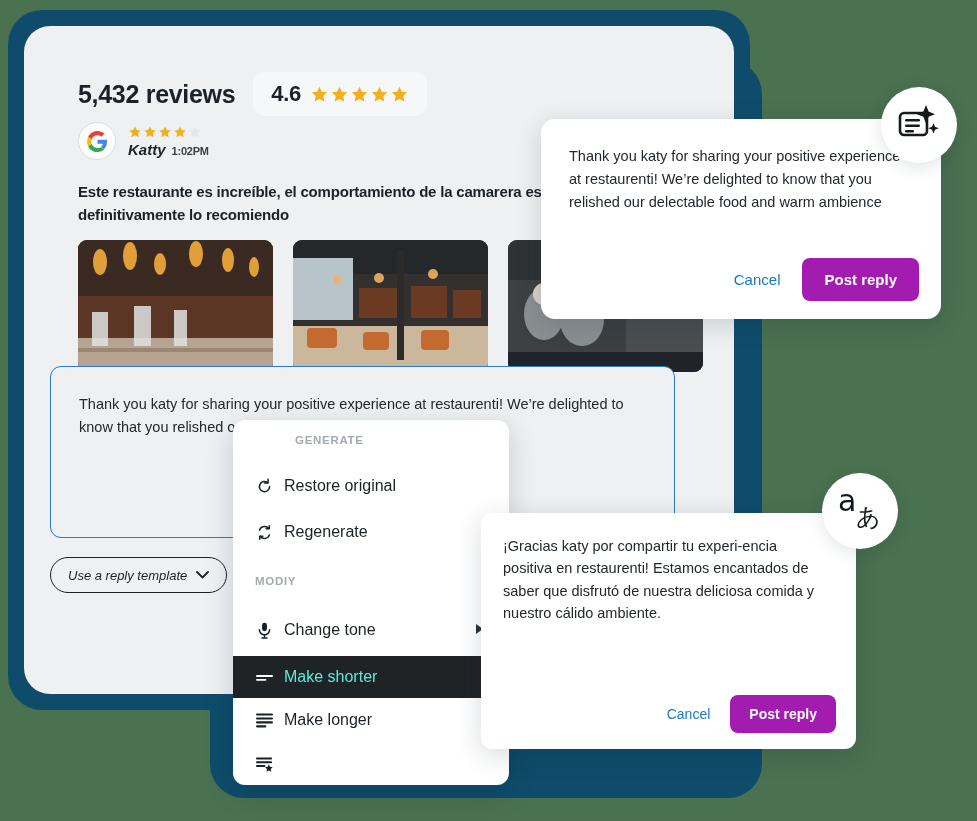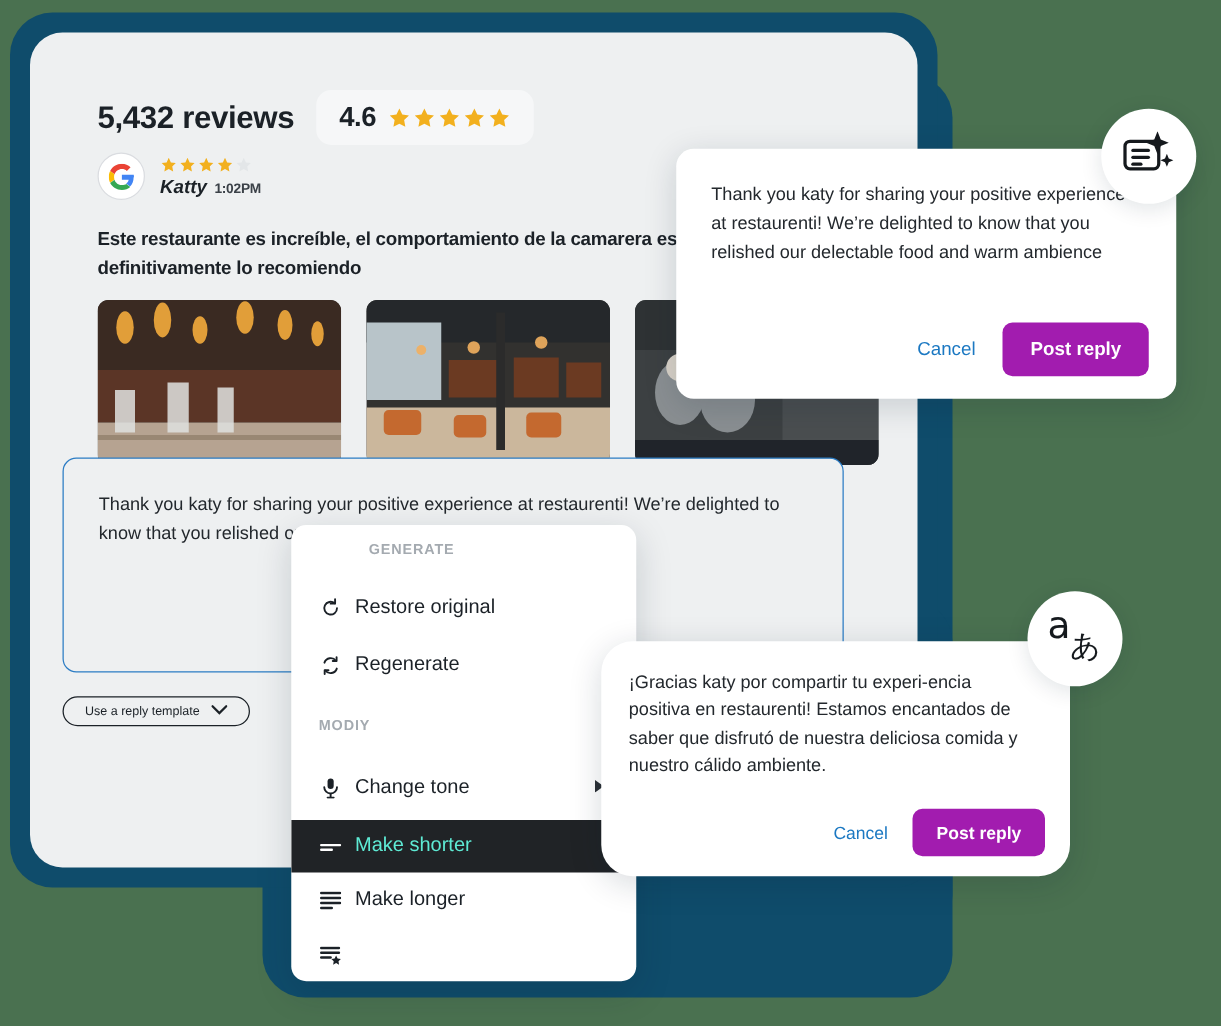--- a/index.html
+++ b/index.html
@@ -87,25 +87,25 @@
     background: #eef0f1;
   }
   #reply-text {
     position: absolute; left: 28px; top: 26px; width: 570px;
     font-size: 14.5px; color: #23282d; line-height: 1.62;
   }
 
   
   #template-btn {
     position: absolute; left: 26px; top: 531px;
-    height: 24px; padding: 0 17px;
+    height: 36px; padding: 0 17px;
     border: 1.5px solid #1b2127; border-radius: 20px;
     background: #eef0f1;
     display: flex; align-items: center; gap: 9px;
-    font-size: 10px; color: #1b2127; cursor: pointer;
+    font-size: 13px; color: #1b2127; cursor: pointer; font-style: italic;
   }
   #template-btn .chev { font-size: 11px; color: #1b2127; }
 
   
   #en-popup {
     position: absolute; left: 541px; top: 119px;
     width: 400px; height: 200px;
     background: #fff; border-radius: 14px;
     box-shadow: 0 6px 26px rgba(10,30,50,0.16);
   }
@@ -114,22 +114,22 @@
     font-size: 14.5px; color: #23282d; line-height: 1.58;
   }
   #en-actions {
     position: absolute; right: 22px; bottom: 18px;
     display: flex; align-items: center; gap: 22px;
   }
 
   
   #es-popup {
     position: absolute; left: 481px; top: 513px;
-    width: 375px; height: 188px;
-    background: #fff; border-radius: 25px;
+    width: 375px; height: 236px;
+    background: #fff; border-radius: 11px;
     box-shadow: 0 6px 26px rgba(10,30,50,0.16);
   }
   #es-popup-text {
     position: absolute; left: 22px; top: 22px; width: 315px;
     font-size: 14.5px; color: #23282d; line-height: 1.55;
   }
   #es-actions {
     position: absolute; right: 20px; bottom: 16px;
     display: flex; align-items: center; gap: 20px;
   }

